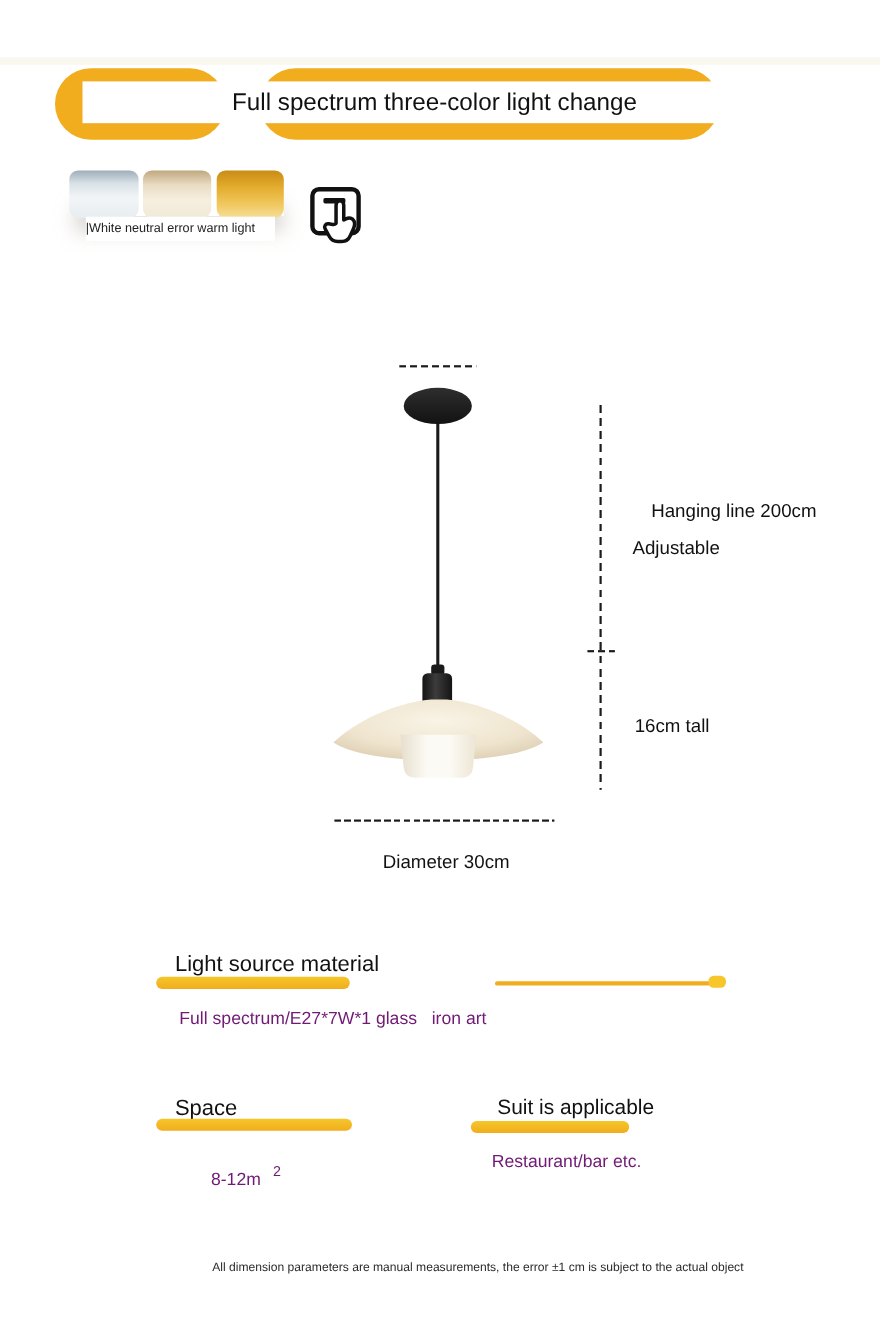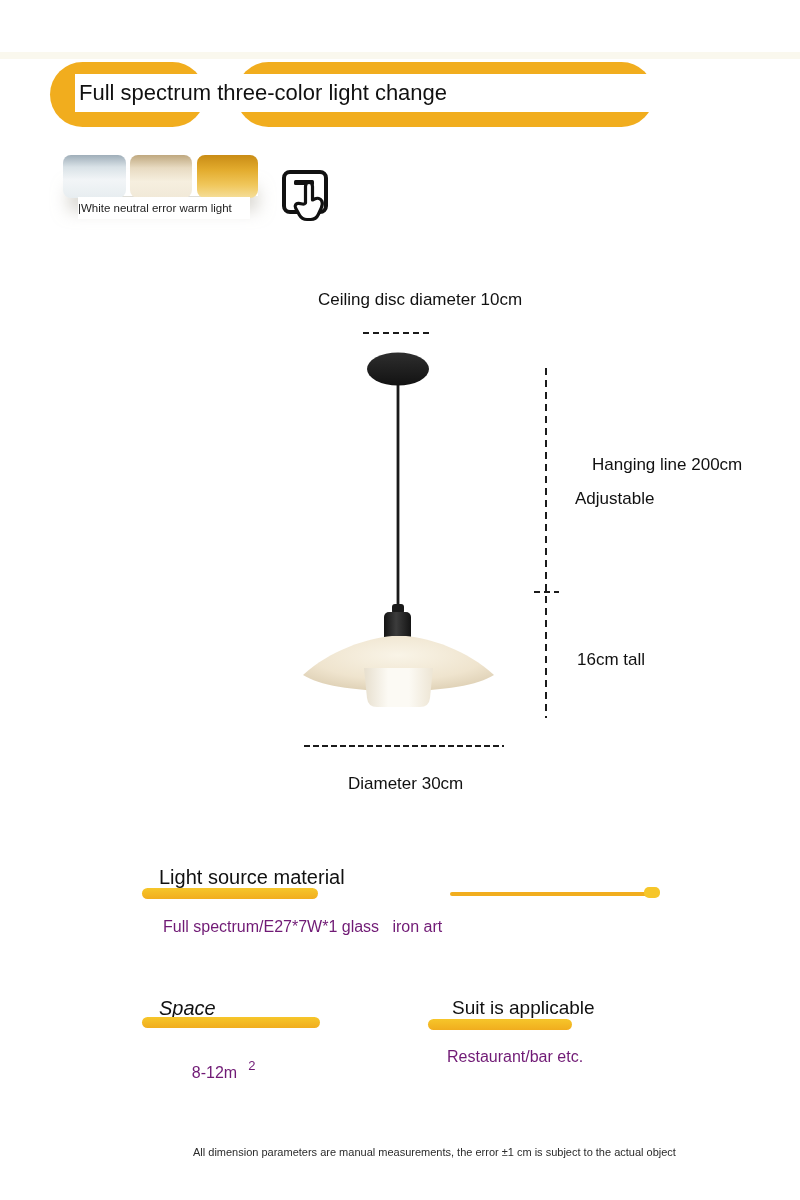--- a/index.html
+++ b/index.html
@@ -39,40 +39,39 @@
 </style>
 </head>
 <body>
 
 <div id="page">
 
   <div class="abs cream-strip" style="left:0;top:52px;width:800px;height:7px;"></div>
 
   <div class="abs pill" style="left:50px;top:62px;width:155px;height:65px;"></div>
   <div class="abs pill" style="left:236px;top:62px;width:418px;height:65px;"></div>
-  <div class="abs banner-box" style="left:75px;top:74px;width:636px;height:38px;">
+  <div class="abs banner-box" style="left:75px;top:74px;width:636px;height:38px;justify-content:center;">
     <span class="banner-title">Full spectrum three-color light change</span>
   </div>
 
   <div class="abs swatch-glow" style="left:68px;top:172px;width:190px;height:24px;"></div>
   <div class="abs swatch swatch-cool" style="left:63px;top:155px;width:63px;height:43px;"></div>
   <div class="abs swatch swatch-neutral" style="left:130px;top:155px;width:62px;height:43px;"></div>
   <div class="abs swatch swatch-warm" style="left:197px;top:155px;width:61px;height:43px;"></div>
   <div class="abs mode-label" style="left:78px;top:197px;width:172px;height:22px;">|White neutral error warm light</div>
 
   <svg class="abs" style="left:281px;top:169px;" width="49" height="58" viewBox="0 0 49 58">
     <rect x="3" y="3" width="42" height="40" rx="6" fill="#ffffff" stroke="#111" stroke-width="4"></rect>
     <rect x="13" y="11" width="20" height="5" rx="1.5" fill="#111"></rect>
     <path d="M24.5,34 L24.5,17.5 C24.5,15 26,13.5 28,13.5 C30,13.5 31.5,15 31.5,17.5 L31.5,31 L33.5,30
              C36.5,28.6 39.5,29.3 40.8,32 C42,34.4 41.3,36.8 40.2,39.2 L37.3,45.5
              C35.9,48.6 33.2,50.5 29.8,50.5 L26,50.5 C22.8,50.5 20,48.9 18.4,46 L14.6,39
              C13.3,36.6 15,34 17.7,34.4 L21.5,35 C22.7,35.2 23.8,34.8 24.5,34 Z" fill="#ffffff" stroke="#111" stroke-width="3.2" stroke-linejoin="round"></path>
   </svg>
 
-  <div class="abs ann" style="left:318px;top:290px;">Ceiling disc diameter 10cm</div>
   <div class="abs dash-h" style="left:363px;top:332px;width:70px;"></div>
 
   <svg class="abs" style="left:280px;top:348px;" width="270" height="372" viewBox="0 0 270 372">
     <defs>
       <linearGradient id="gDisc" x1="0" y1="0" x2="0" y2="1">
         <stop offset="0" stop-color="#2e2e2e"></stop>
           <stop offset="1" stop-color="#121212"></stop>
       </linearGradient>
       <linearGradient id="gSocket" x1="0" y1="0" x2="1" y2="0">
         <stop offset="0" stop-color="#141414"></stop>
@@ -109,21 +108,21 @@
 
   <div class="abs dash-h-fine" style="left:304px;top:745px;width:200px;"></div>
   <div class="abs ann" style="left:348px;top:774px;">Diameter 30cm</div>
 
   <div class="abs h-lg" style="left:159px;top:866px;">Light source material</div>
   <div class="abs bar" style="left:142px;top:888px;width:176px;"></div>
   <div class="abs thin-line" style="left:450px;top:892px;width:197px;"></div>
   <div class="abs line-cap" style="left:644px;top:887px;"></div>
   <div class="abs body-txt" style="left:163px;top:918px;">Full spectrum/E27*7W*1 glass   iron art</div>
 
-  <div class="abs h-lg" style="left:159px;top:997px;font-style:italic;">Space</div>
+  <div class="abs h-lg" style="left:159px;top:997px;">Space</div>
   <div class="abs bar" style="left:142px;top:1017px;width:178px;"></div>
   <div class="abs body-txt" style="left:174px;top:1046px;">
     <span>8-12m</span><span class="sup">2</span>
   </div>
 
   <div class="abs h-lg" style="left:452px;top:997px;font-size:19px;">Suit is applicable</div>
   <div class="abs bar" style="left:428px;top:1019px;width:144px;"></div>
   <div class="abs body-txt" style="left:447px;top:1048px;">Restaurant/bar etc.</div>
 
   <div class="abs footer-note" style="left:193px;top:1146px;">All dimension parameters are manual measurements, the error ±1 cm is subject to the actual object</div>

